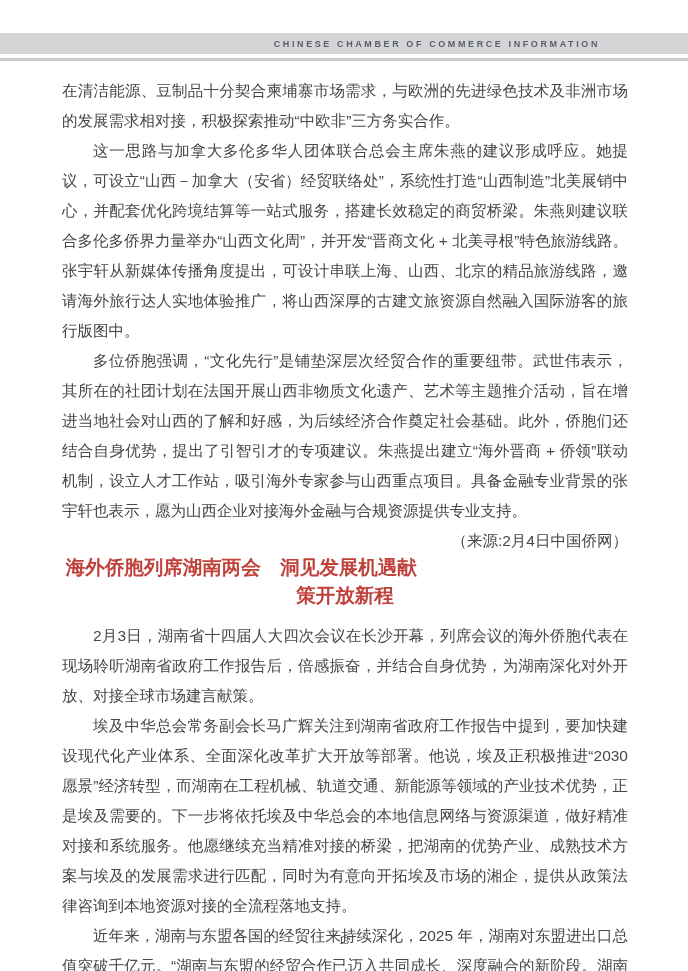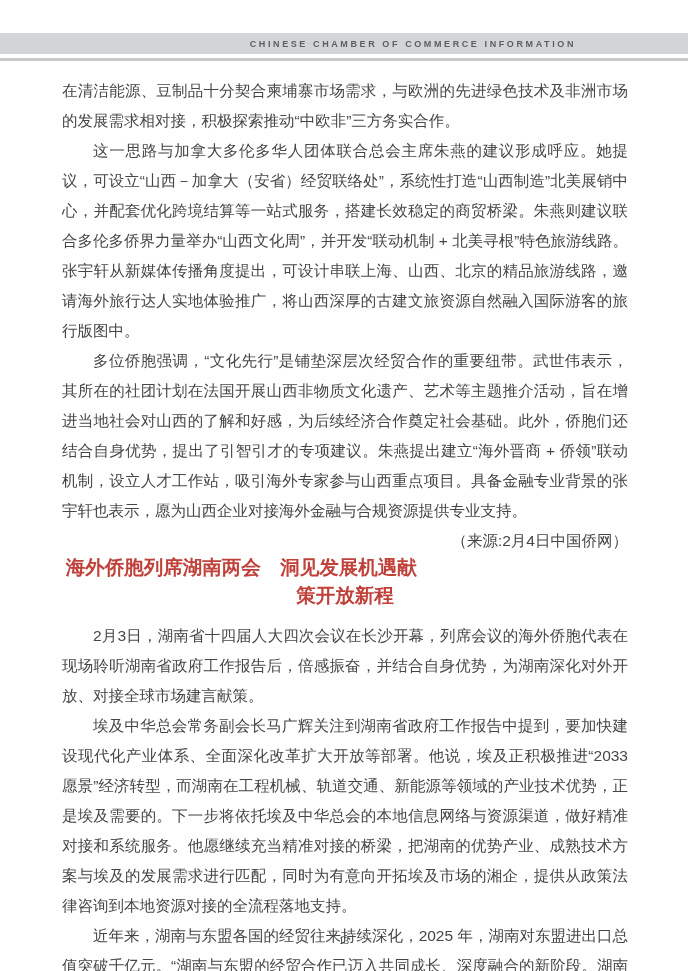--- a/index.html
+++ b/index.html
@@ -17,21 +17,21 @@
     height:971px;
     background:#ffffff;
     font-family:"Liberation Sans", sans-serif;
     overflow:hidden;
   }
   .masthead-band{
     position:absolute;
     top:33px;left:0;right:0;height:21px;
     background:var(--band-gray);
     display:flex;align-items:center;justify-content:flex-end;
-    padding-right:112px;
+    padding-right:88px;
   }
   .masthead-band .masthead-text{
     font-size:9px;
     font-weight:bold;
     letter-spacing:2.6px;
     color:var(--masthead-text);
     white-space:nowrap;
   }
   .header-rule{
     position:absolute;
@@ -84,31 +84,31 @@
   <div class="masthead-band">
     <span class="masthead-text">CHINESE CHAMBER OF COMMERCE INFORMATION</span>
   </div>
 
   <div class="header-rule"></div>
 
   <main class="content">
 
     <section>
       <p class="para no-indent">在清洁能源、豆制品十分契合柬埔寨市场需求，与欧洲的先进绿色技术及非洲市场的发展需求相对接，积极探索推动“中欧非”三方务实合作。</p>
-      <p class="para">这一思路与加拿大多伦多华人团体联合总会主席朱燕的建议形成呼应。她提议，可设立“山西－加拿大（安省）经贸联络处”，系统性打造“山西制造”北美展销中心，并配套优化跨境结算等一站式服务，搭建长效稳定的商贸桥梁。朱燕则建议联合多伦多侨界力量举办“山西文化周”，并开发“联动机制 + 北美寻根”特色旅游线路。张宇轩从新媒体传播角度提出，可设计串联上海、山西、北京的精品旅游线路，邀请海外旅行达人实地体验推广，将山西深厚的古建文旅资源自然融入国际游客的旅行版图中。</p>
+      <p class="para">这一思路与加拿大多伦多华人团体联合总会主席朱燕的建议形成呼应。她提议，可设立“山西－加拿大（安省）经贸联络处”，系统性打造“山西制造”北美展销中心，并配套优化跨境结算等一站式服务，搭建长效稳定的商贸桥梁。朱燕则建议联合多伦多侨界力量举办“山西文化周”，并开发“晋商文化 + 北美寻根”特色旅游线路。张宇轩从新媒体传播角度提出，可设计串联上海、山西、北京的精品旅游线路，邀请海外旅行达人实地体验推广，将山西深厚的古建文旅资源自然融入国际游客的旅行版图中。</p>
       <p class="para">
         <span>多位侨胞强调，“文化先行”是铺垫深层次经贸合作的重要纽带。武世伟表示，其所在的社团计划在法国开展山西非物质文化遗产、艺术等主题推介活动，旨在增进当地社会对山西的了解和好感，为后续经济合作奠定社会基础。此外，侨胞们还结合自身优势，提出了引智引才的专项建议。朱燕提出建立“海外晋商 + 侨领”联动机制，设立人才工作站，吸引海外专家参与山西重点项目。具备金融专业背景的张宇轩也表示，愿为山西企业对接海外金融与合规资源提供专业支持。</span>
         <span class="source">（来源:2月4日中国侨网）</span>
       </p>
     </section>
 
     <section>
       <h2 class="article-title">海外侨胞列席湖南两会　洞见发展机遇献策开放新程</h2>
       <p class="para">2月3日，湖南省十四届人大四次会议在长沙开幕，列席会议的海外侨胞代表在现场聆听湖南省政府工作报告后，倍感振奋，并结合自身优势，为湖南深化对外开放、对接全球市场建言献策。</p>
-      <p class="para">埃及中华总会常务副会长马广辉关注到湖南省政府工作报告中提到，要加快建设现代化产业体系、全面深化改革扩大开放等部署。他说，埃及正积极推进“2033 愿景”经济转型，而湖南在工程机械、轨道交通、新能源等领域的产业技术优势，正是埃及需要的。下一步将依托埃及中华总会的本地信息网络与资源渠道，做好精准对接和系统服务。他愿继续充当精准对接的桥梁，把湖南的优势产业、成熟技术方案与埃及的发展需求进行匹配，同时为有意向开拓埃及市场的湘企，提供从政策法律咨询到本地资源对接的全流程落地支持。</p>
+      <p class="para">埃及中华总会常务副会长马广辉关注到湖南省政府工作报告中提到，要加快建设现代化产业体系、全面深化改革扩大开放等部署。他说，埃及正积极推进“2030 愿景”经济转型，而湖南在工程机械、轨道交通、新能源等领域的产业技术优势，正是埃及需要的。下一步将依托埃及中华总会的本地信息网络与资源渠道，做好精准对接和系统服务。他愿继续充当精准对接的桥梁，把湖南的优势产业、成熟技术方案与埃及的发展需求进行匹配，同时为有意向开拓埃及市场的湘企，提供从政策法律咨询到本地资源对接的全流程落地支持。</p>
       <p class="para">近年来，湖南与东盟各国的经贸往来持续深化，2025 年，湖南对东盟进出口总值突破千亿元。“湖南与东盟的经贸合作已迈入共同成长、深度融合的新阶段。湖南省政府工作报告提到了深化跨境合作、做强湘商品牌的部署。”柬埔寨湖南总商会会长黎新华说，目前山河智能等湘企已在柬埔寨稳健发展，而柬埔寨的茉莉香米、贡布胡椒等特色产品也日益受到湖南市场欢迎。基于前期调研，黎新华发现长沙、岳阳等地在对东盟贸易中表现活跃。他以岳阳平江“三公仔”食品为例，指出其优质肉制品、豆制品十分契合柬埔寨市场需求。他建议湖南进一步搭建高效务实的供需对接平台，助力更多“湘字号”优质产品借助中柬</p>
     </section>
 
   </main>
 
   <div class="page-footer">13</div>
 
 </div>
 
 </body></html>

